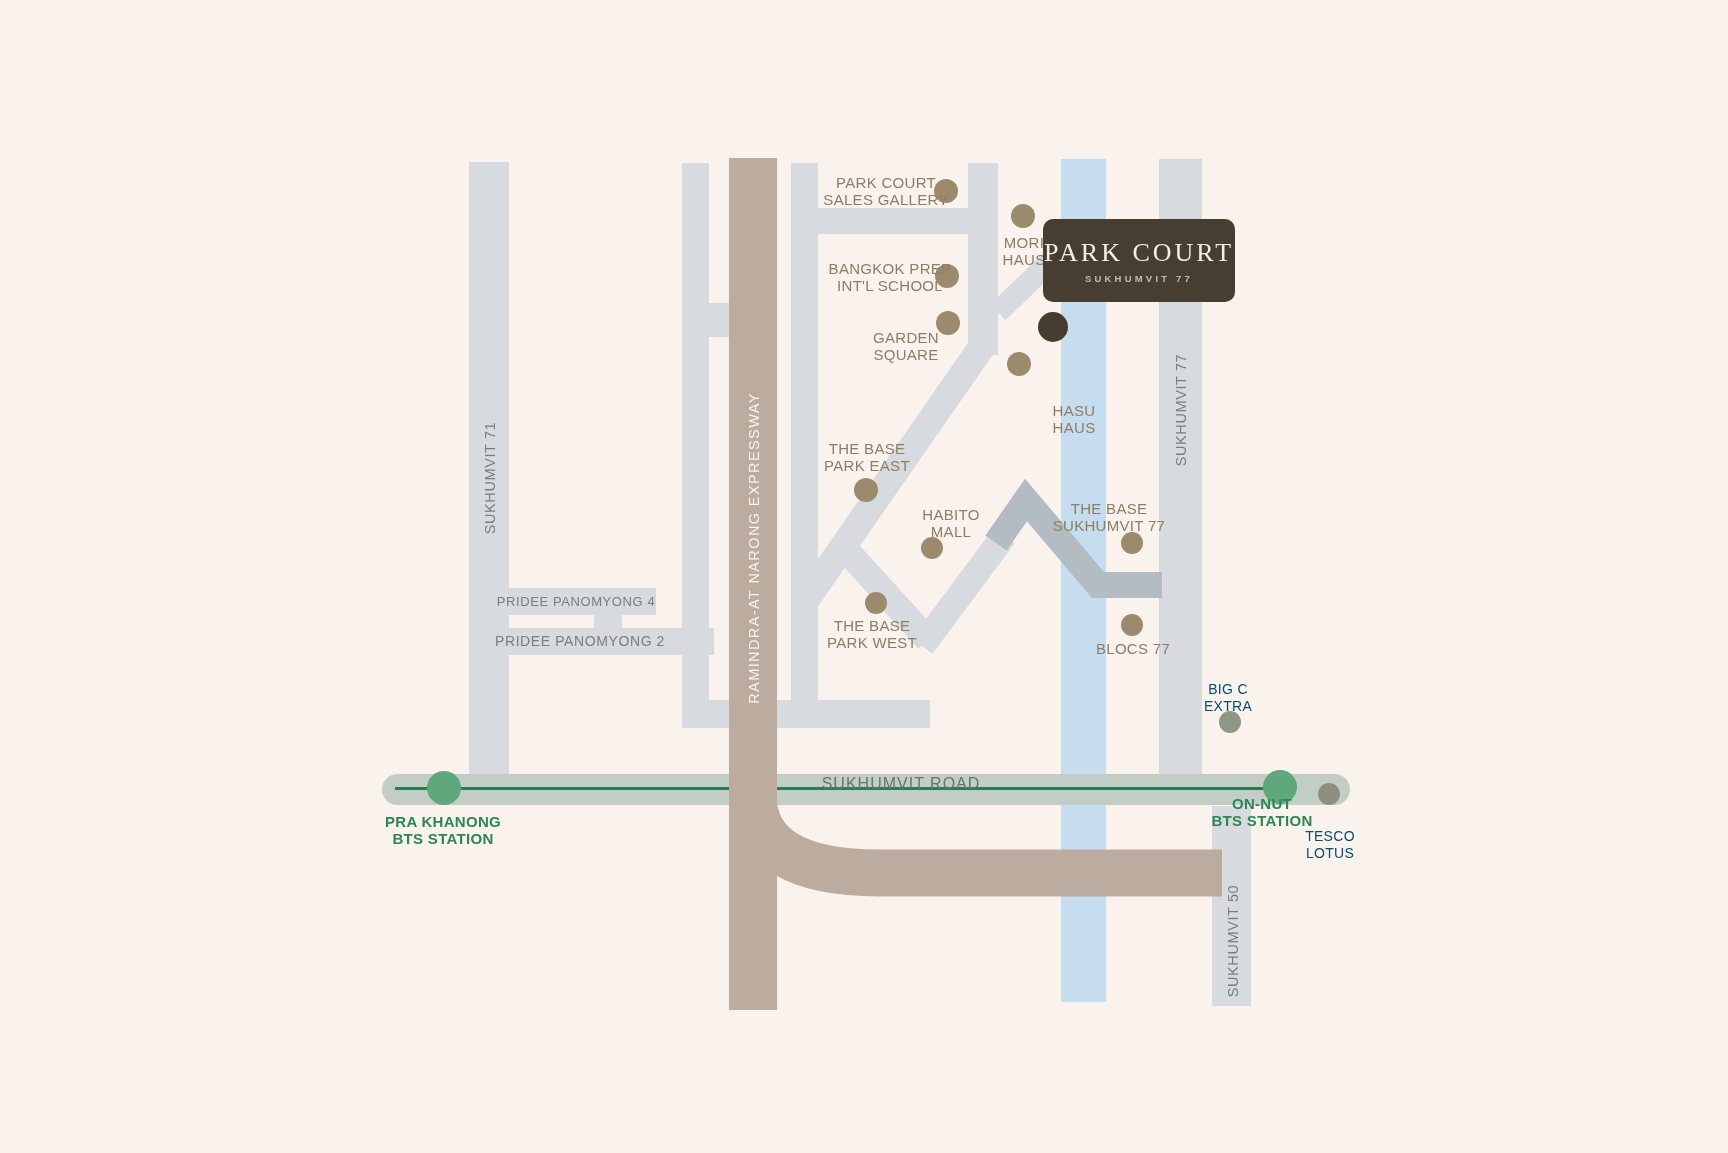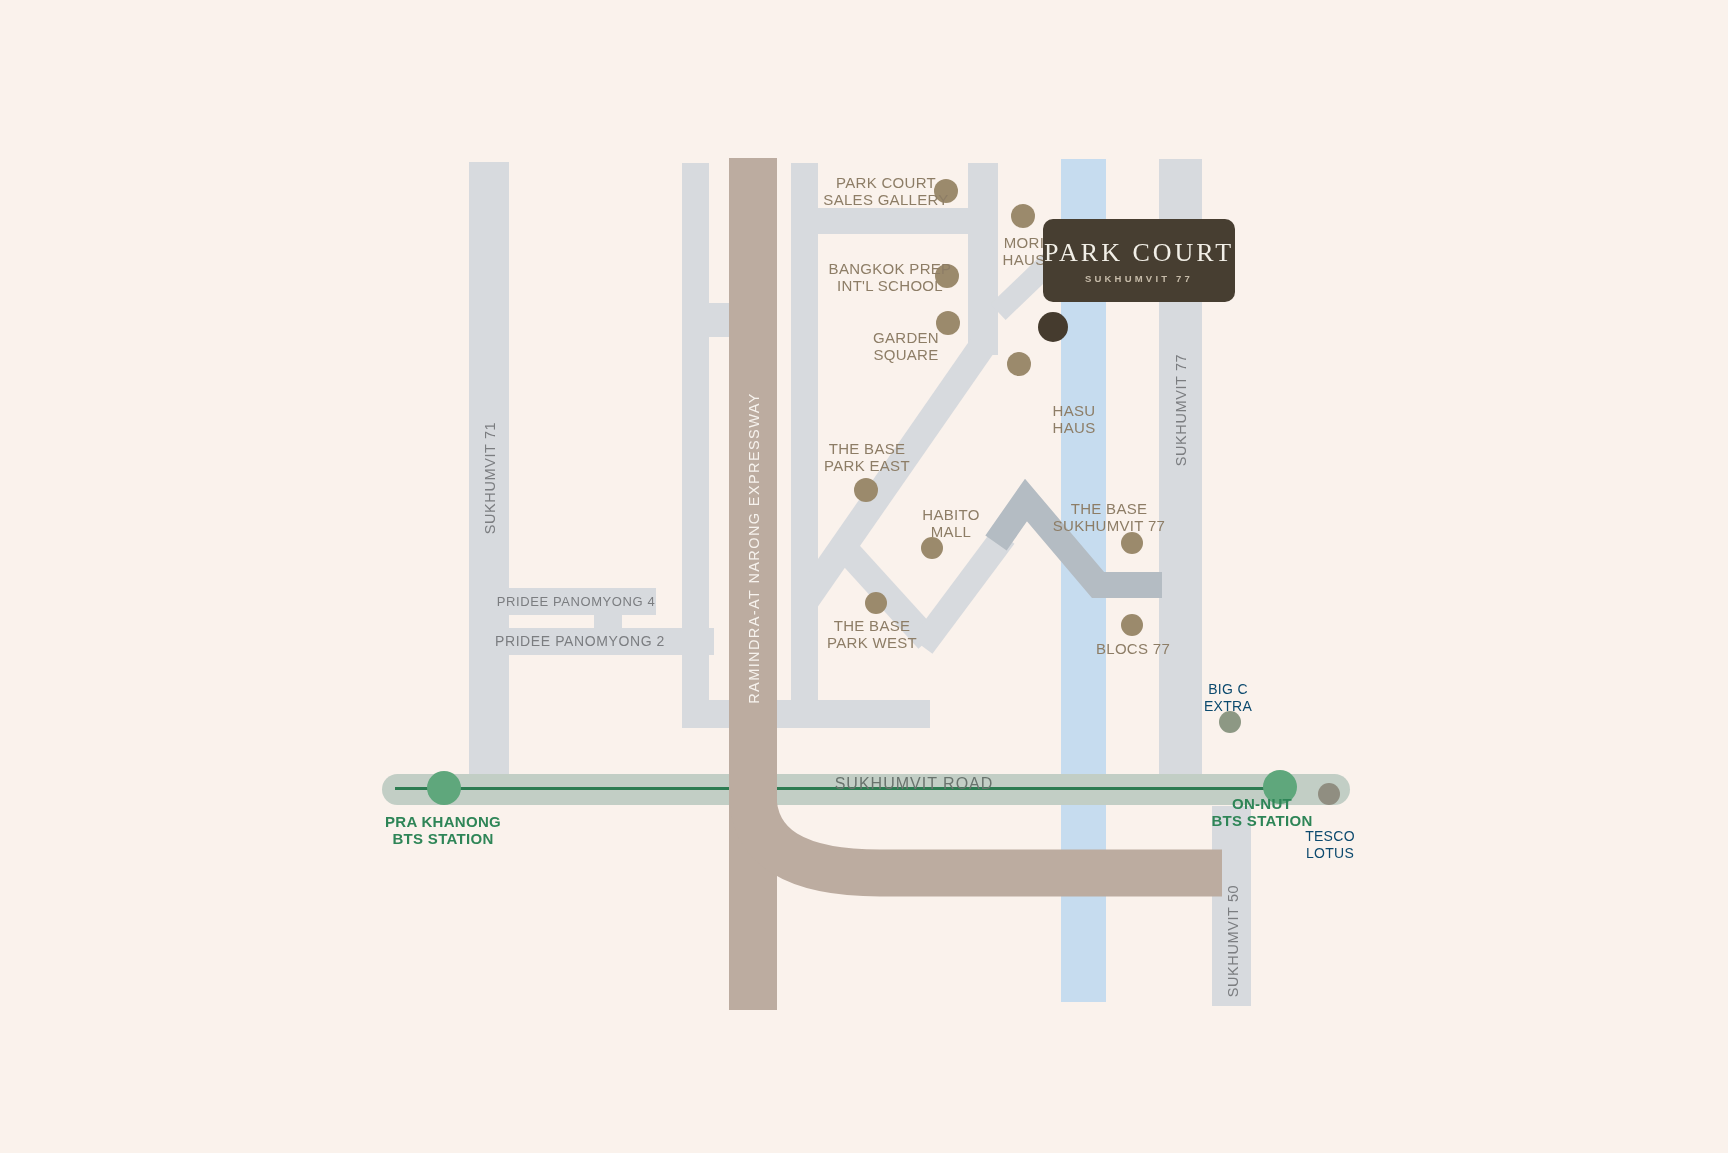--- a/index.html
+++ b/index.html
@@ -6,21 +6,21 @@
   body{font-family:"Liberation Sans", sans-serif;}
   #map{position:relative;width:1728px;height:1153px;background:#faf2ec;overflow:hidden;}
   #roads{position:absolute;left:0;top:0;}
   .lbl{position:absolute;transform:translate(-50%,-50%);white-space:pre-line;text-align:center;
        color:#8d7d66;font-size:15px;line-height:16.5px;letter-spacing:.3px;}
   .lbl.vert{transform:translate(-50%,-50%) rotate(-90deg);white-space:nowrap;}
   .road-lbl{color:#7b7d80;font-size:14.5px;letter-spacing:.6px;}
   .green-lbl{color:#2e8557;font-weight:700;font-size:15px;}
   .muted-lbl{color:#0c4a6e;font-size:14px;}
   .expwy-lbl{color:#f7f3ee;font-size:14.5px;letter-spacing:1.4px;}
-  .sukroad-lbl{color:#69736d;font-size:16px;letter-spacing:1px;margin-left:13px;}
+  .sukroad-lbl{color:#69736d;font-size:16px;letter-spacing:1px;}
   #brand-card{position:absolute;left:1043px;top:219px;width:192px;height:83px;background:#473e31;
       border-radius:10px;display:flex;flex-direction:column;align-items:center;justify-content:center;gap:5px;}
   #brand-title{font-family:"Liberation Serif", serif;color:#f2efe7;font-size:26px;letter-spacing:3px;white-space:nowrap;}
   #brand-sub{color:#c6bba9;font-size:9.5px;font-weight:700;letter-spacing:3.2px;white-space:nowrap;}
 </style>
 </head>
 <body>
 
 <div id="map">
 

